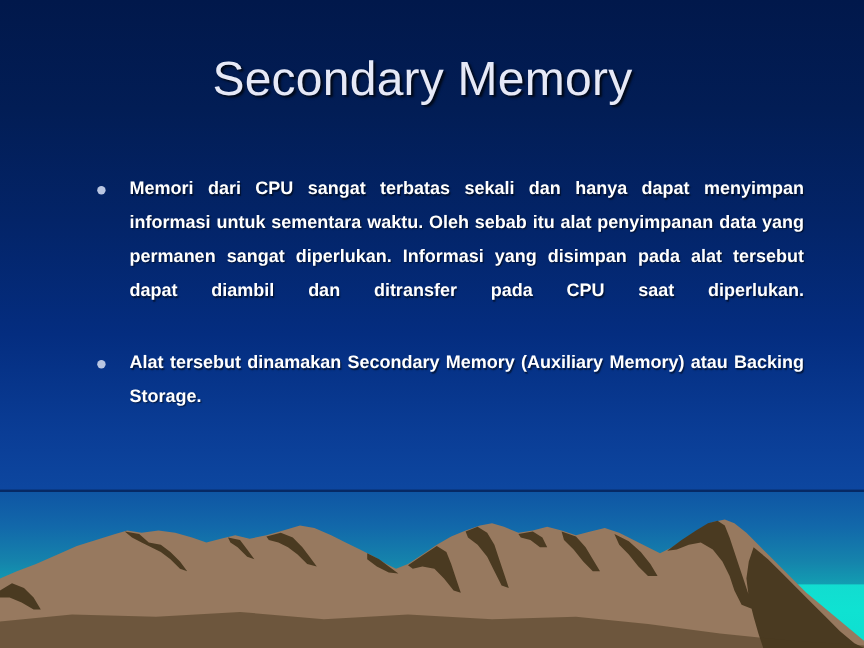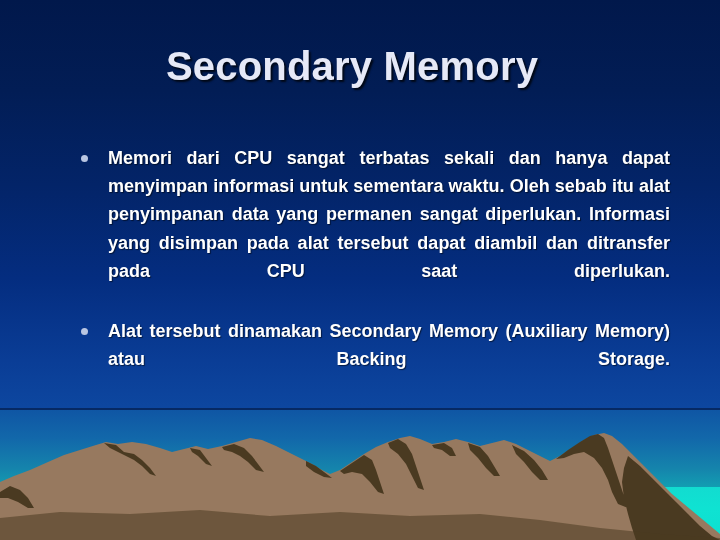--- a/index.html
+++ b/index.html
@@ -98,38 +98,38 @@
   }
 
   
   .title {
     position: absolute;
     left: 0;
     top: 44px;
     width: 704px;
     text-align: center;
     font-size: 40px;
-    font-weight: bold;
+    font-weight: normal;
     color: #e6e9f7;
     letter-spacing: .2px;
     text-shadow: 2px 2px 2px rgba(0,0,0,.75);
     line-height: 1.1;
   }
 
   .body-block {
     position: absolute;
     left: 72px;
     top: 144px;
     width: 598px;
   }
   .bullet-row {
     position: relative;
     padding-left: 36px;
     color: #ffffff;
-    font-size: 18px;
+    font-size: 15px;
     font-weight: bold;
     line-height: 28.2px;
     text-align: justify;
     text-justify: inter-word;
     text-shadow: 1px 1px 1px rgba(0,0,0,.55);
   }
   .bullet-row + .bullet-row { margin-top: 4px; }
   .bullet-row .dot {
     position: absolute;
     left: 9px;

